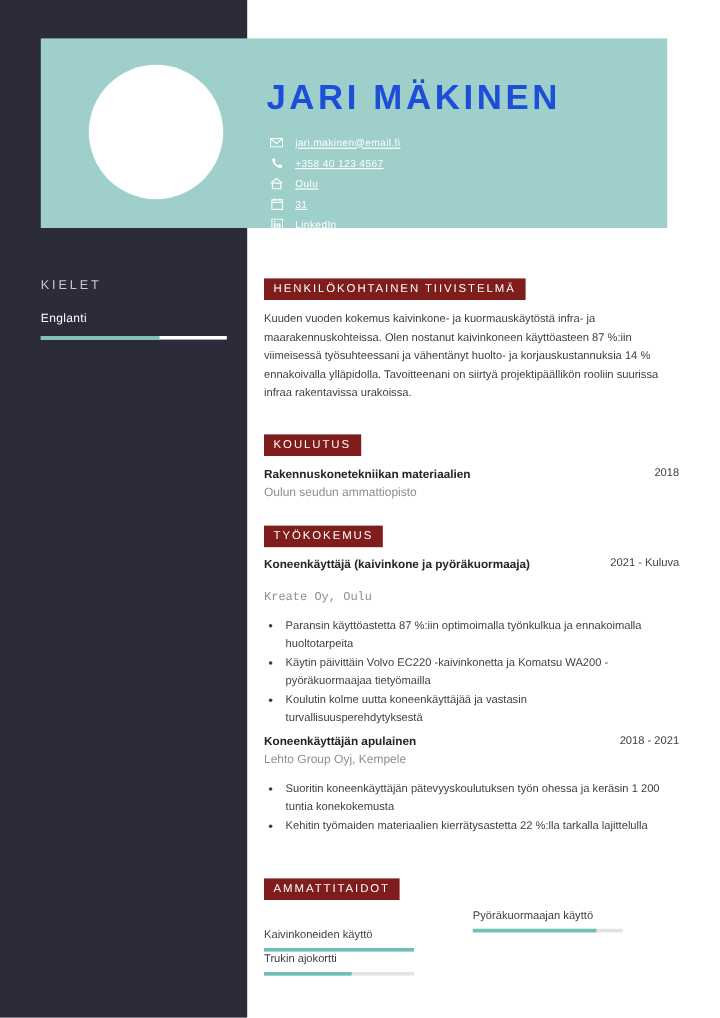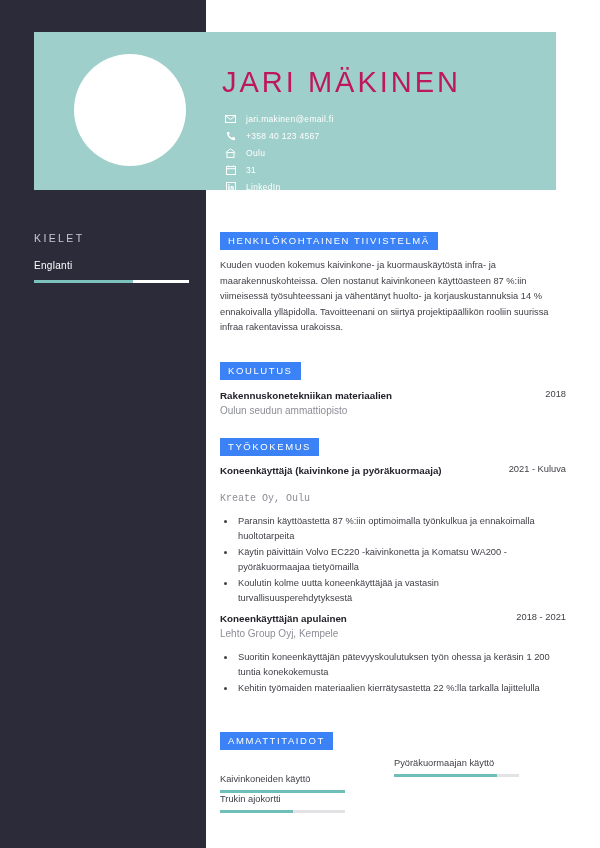--- a/index.html
+++ b/index.html
@@ -37,22 +37,22 @@
     left: 40px; top: 22px;
     width: 112px; height: 112px;
     border-radius: 50%;
     background: #ffffff;
   }
   .name {
     position: absolute;
     left: 188px; top: 34px;
     font-size: 29px;
     letter-spacing: 3px;
-    color: #be185d;
-    font-weight: normal;
+    color: #1d4ed8;
+    font-weight: bold;
   }
   .contact {
     position: absolute;
     left: 190px; top: 80px;
     width: 320px;
   }
   .contact-row {
     display: flex;
     align-items: center;
     margin-bottom: 4px;
@@ -66,20 +66,21 @@
     justify-content: center;
     color: #ffffff;
     font-size: 9px;
     line-height: 1;
   }
   .contact-icon svg { display: block; }
   .contact-text {
     font-size: 8.5px;
     color: #ffffff;
     letter-spacing: 0.3px;
+    text-decoration: underline;
   }
 
   
   .side-title {
     position: absolute;
     left: 34px; top: 232px;
     color: #c9c9d2;
     font-size: 10.5px;
     letter-spacing: 2.4px;
   }
@@ -103,21 +104,21 @@
   }
 
   
   .main {
     position: absolute;
     left: 206px; top: 0;
     width: 394px; height: 848px;
   }
   .sec-head {
     position: absolute;
-    background: #3b82f6;
+    background: #7f1d1d;
     color: #ffffff;
     font-size: 9.5px;
     letter-spacing: 1.6px;
     padding: 4px 8px 4px 8px;
     line-height: 1;
   }
   .body-text {
     position: absolute;
     color: #3e3e46;
     font-size: 9.3px;

